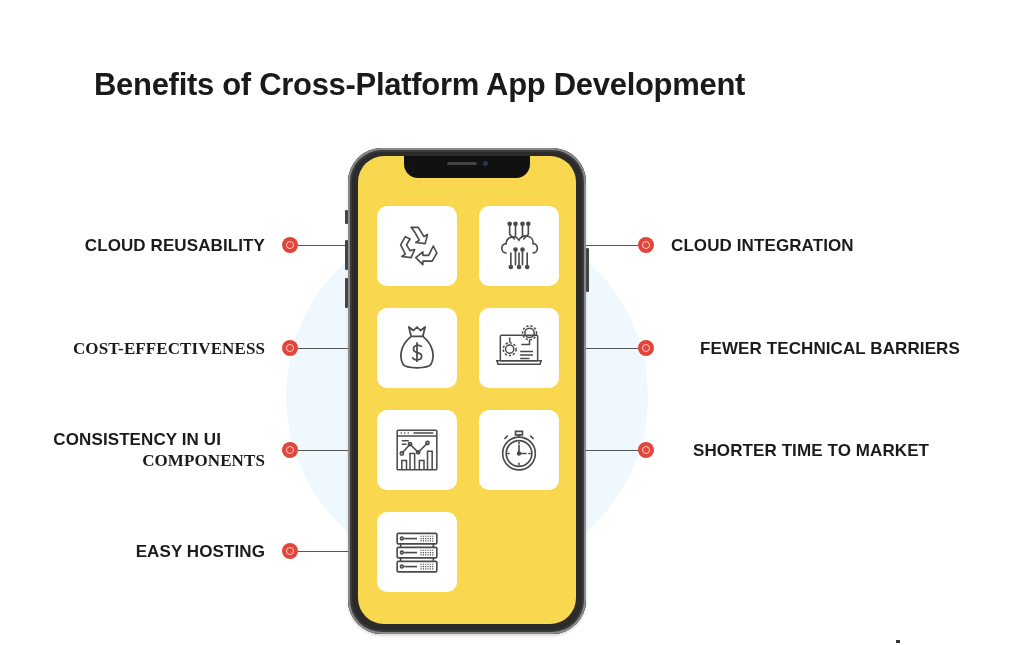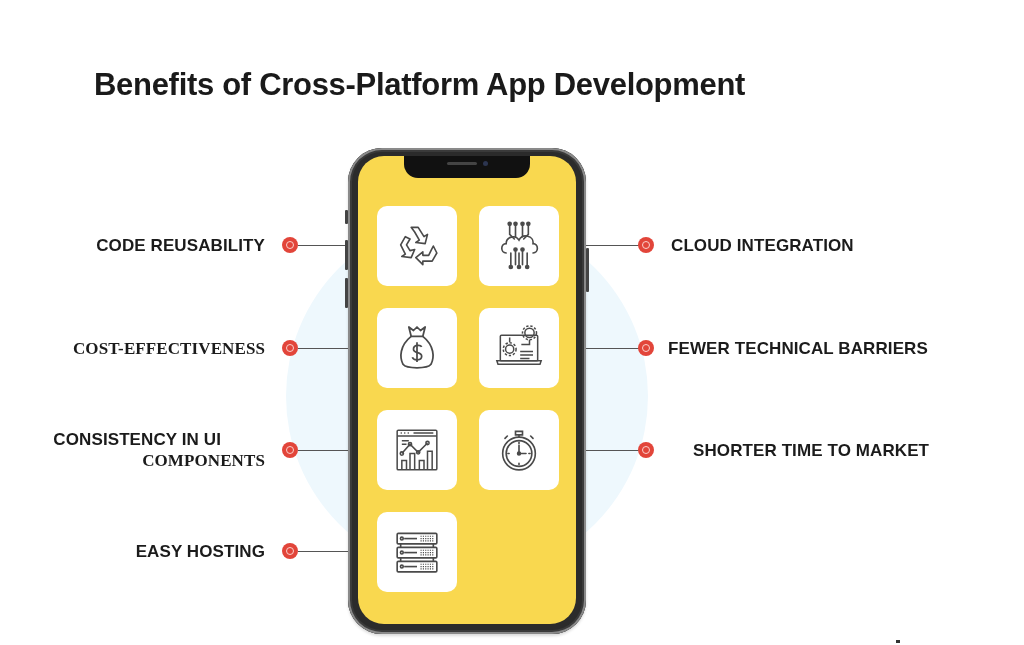--- a/index.html
+++ b/index.html
@@ -147,23 +147,23 @@
 </div>
 
 <div class="dot" style="left:282px; top:237px;"></div>
 <div class="dot" style="left:282px; top:340px;"></div>
 <div class="dot" style="left:282px; top:442px;"></div>
 <div class="dot" style="left:282px; top:543px;"></div>
 <div class="dot" style="left:638px; top:237px;"></div>
 <div class="dot" style="left:638px; top:340px;"></div>
 <div class="dot" style="left:638px; top:442px;"></div>
 
-<div class="label left" style="right:759px; top:236px;">CODE REUSABILITY</div>
+<div class="label left" style="right:759px; top:236px;">CLOUD REUSABILITY</div>
 <div class="label left" style="right:759px; top:339px;font-family:Liberation Serif, serif;">COST-EFFECTIVENESS</div>
 <div class="label left" style="right:803px; top:430px;">CONSISTENCY IN UI</div>
 <div class="label left" style="right:759px; top:451px;font-family:Liberation Serif, serif;">COMPONENTS</div>
 <div class="label left" style="right:759px; top:542px;">EASY HOSTING</div>
 
 <div class="label" style="left:671px; top:236px;">CLOUD INTEGRATION</div>
-<div class="label" style="left:668px; top:339px;">FEWER TECHNICAL BARRIERS</div>
+<div class="label" style="left:700px; top:339px;">FEWER TECHNICAL BARRIERS</div>
 <div class="label" style="left:693px; top:441px;text-align:center;">SHORTER TIME TO MARKET</div>
 
 <div class="mark"></div>
 
 </body></html>

